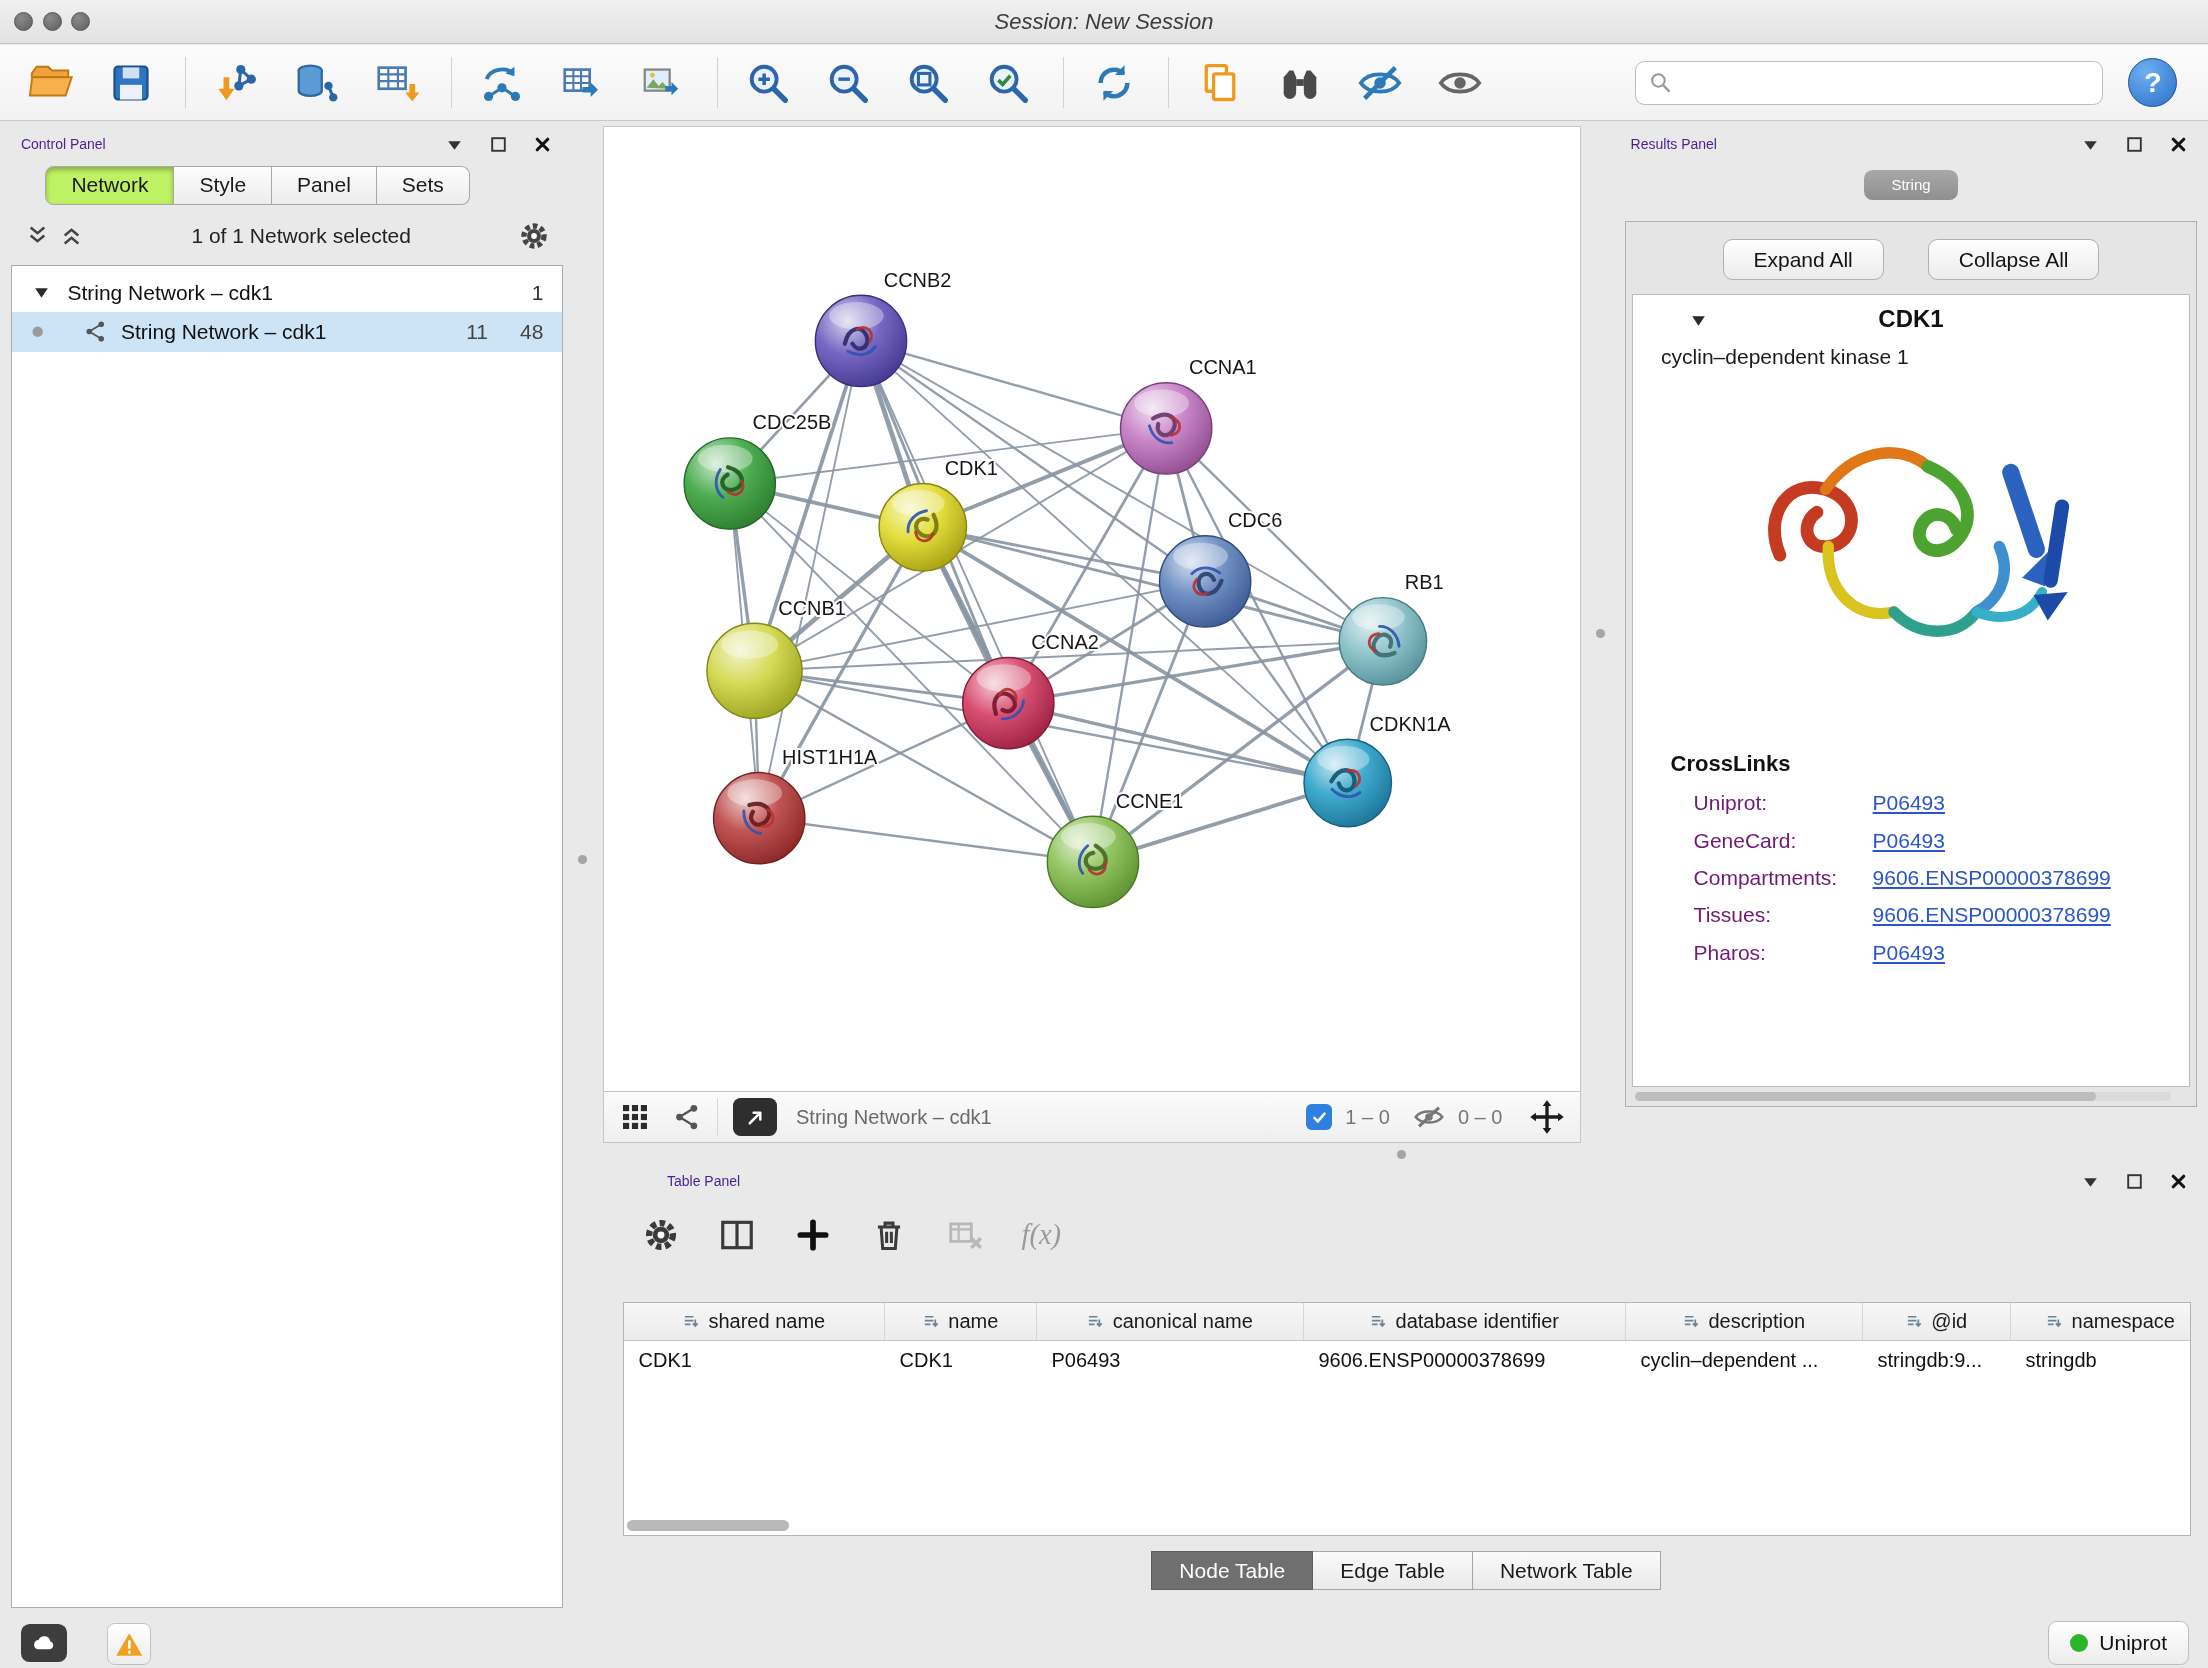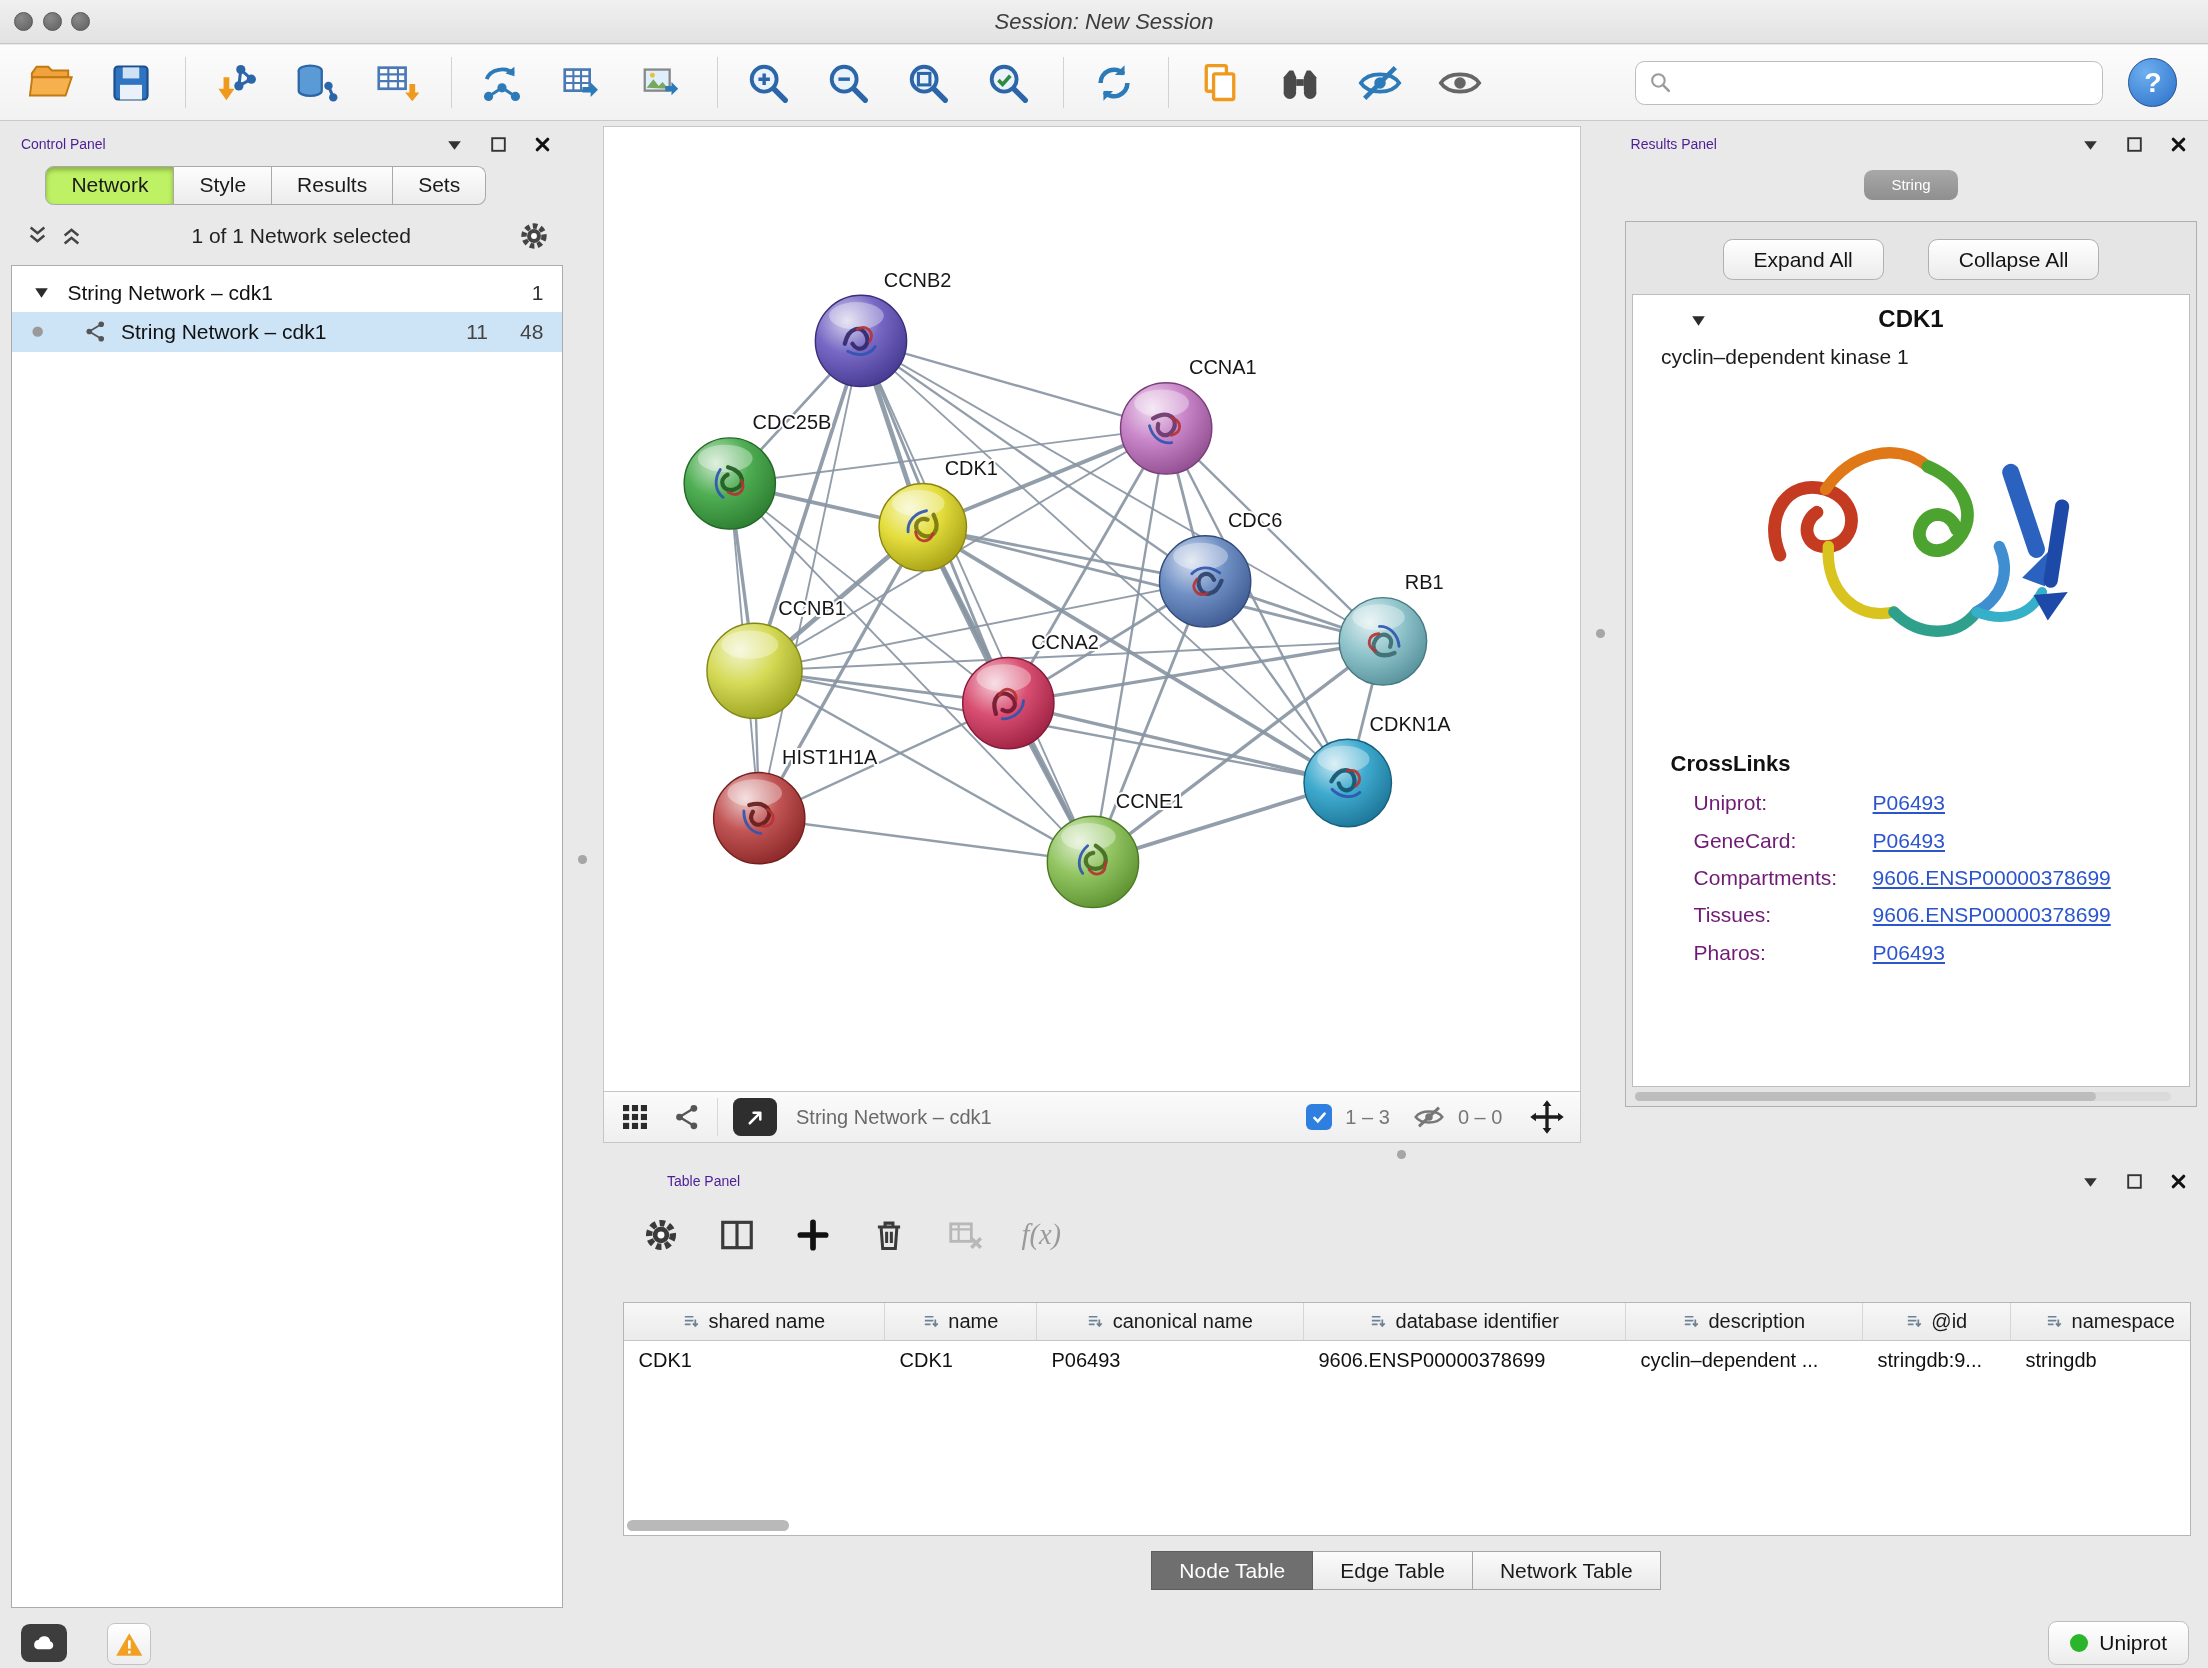--- a/index.html
+++ b/index.html
@@ -303,21 +303,21 @@
         <div class="pc-btn">
           <svg width="21" height="21" viewBox="0 0 20 20">
               <path d="M5 5 L15 15 M15 5 L5 15" stroke="#111" stroke-width="3" stroke-linecap="round"></path>
             </svg>
         </div>
       </div>
     </div>
     <div class="cp-tabs">
       <div class="cp-tab selected">Network</div>
       <div class="cp-tab">Style</div>
-      <div class="cp-tab">Results</div>
+      <div class="cp-tab">Panel</div>
       <div class="cp-tab">Sets</div>
     </div>
     <div class="cp-status">
       <div class="chev">
         <svg width="25" height="25" viewBox="0 0 22 22">
             <path d="M5 4 l6 5 6-5 M5 11 l6 5 6-5" stroke="#444" stroke-width="2.2" fill="none"></path>
           </svg>
         <svg width="25" height="25" viewBox="0 0 22 22">
             <path d="M5 18 l6-5 6 5 M5 11 l6-5 6 5" stroke="#444" stroke-width="2.2" fill="none"></path>
           </svg>
@@ -596,21 +596,21 @@
         <path d="M6 18 L17 7 M17 7 h-7 M17 7 v7" stroke="#fff" stroke-width="2.6" fill="none" stroke-linecap="round"></path>
       </svg>
     </div>
     <span class="nt-title">String Network – cdk1</span>
     <div class="nt-right">
       <div class="checkbox">
         <svg width="17" height="17" viewBox="0 0 20 20">
             <path d="M4 10.5 l4 4 8-9" stroke="#fff" stroke-width="3" fill="none" stroke-linecap="round"></path>
           </svg>
       </div>
-      <span class="nt-count">1 – 3</span>
+      <span class="nt-count">1 – 0</span>
       <svg width="32" height="32" viewBox="0 0 24 24" style="margin-left:9.5px">
         <path d="M2 12 C6 6.5 18 6.5 22 12 C18 17.5 6 17.5 2 12z" fill="none" stroke="#777" stroke-width="1.8"></path>
         <circle cx="12" cy="12" r="2.8" fill="#777"></circle>
         <line x1="4.5" y1="19" x2="19.5" y2="5" stroke="#777" stroke-width="2.2"></line>
       </svg>
       <span class="nt-count">0 – 0</span>
       <svg width="36" height="36" viewBox="0 0 28 28" style="margin-left:13.3px">
         <path d="M14 3 v22 M3 14 h22" stroke="#1c1c1c" stroke-width="2.6"></path>
         <path d="M14 1 l-3.4 4.4 h6.8z M14 27 l-3.4-4.4 h6.8z M1 14 l4.4-3.4 v6.8z M27 14 l-4.4-3.4 v6.8z" fill="#1c1c1c"></path>
       </svg>

